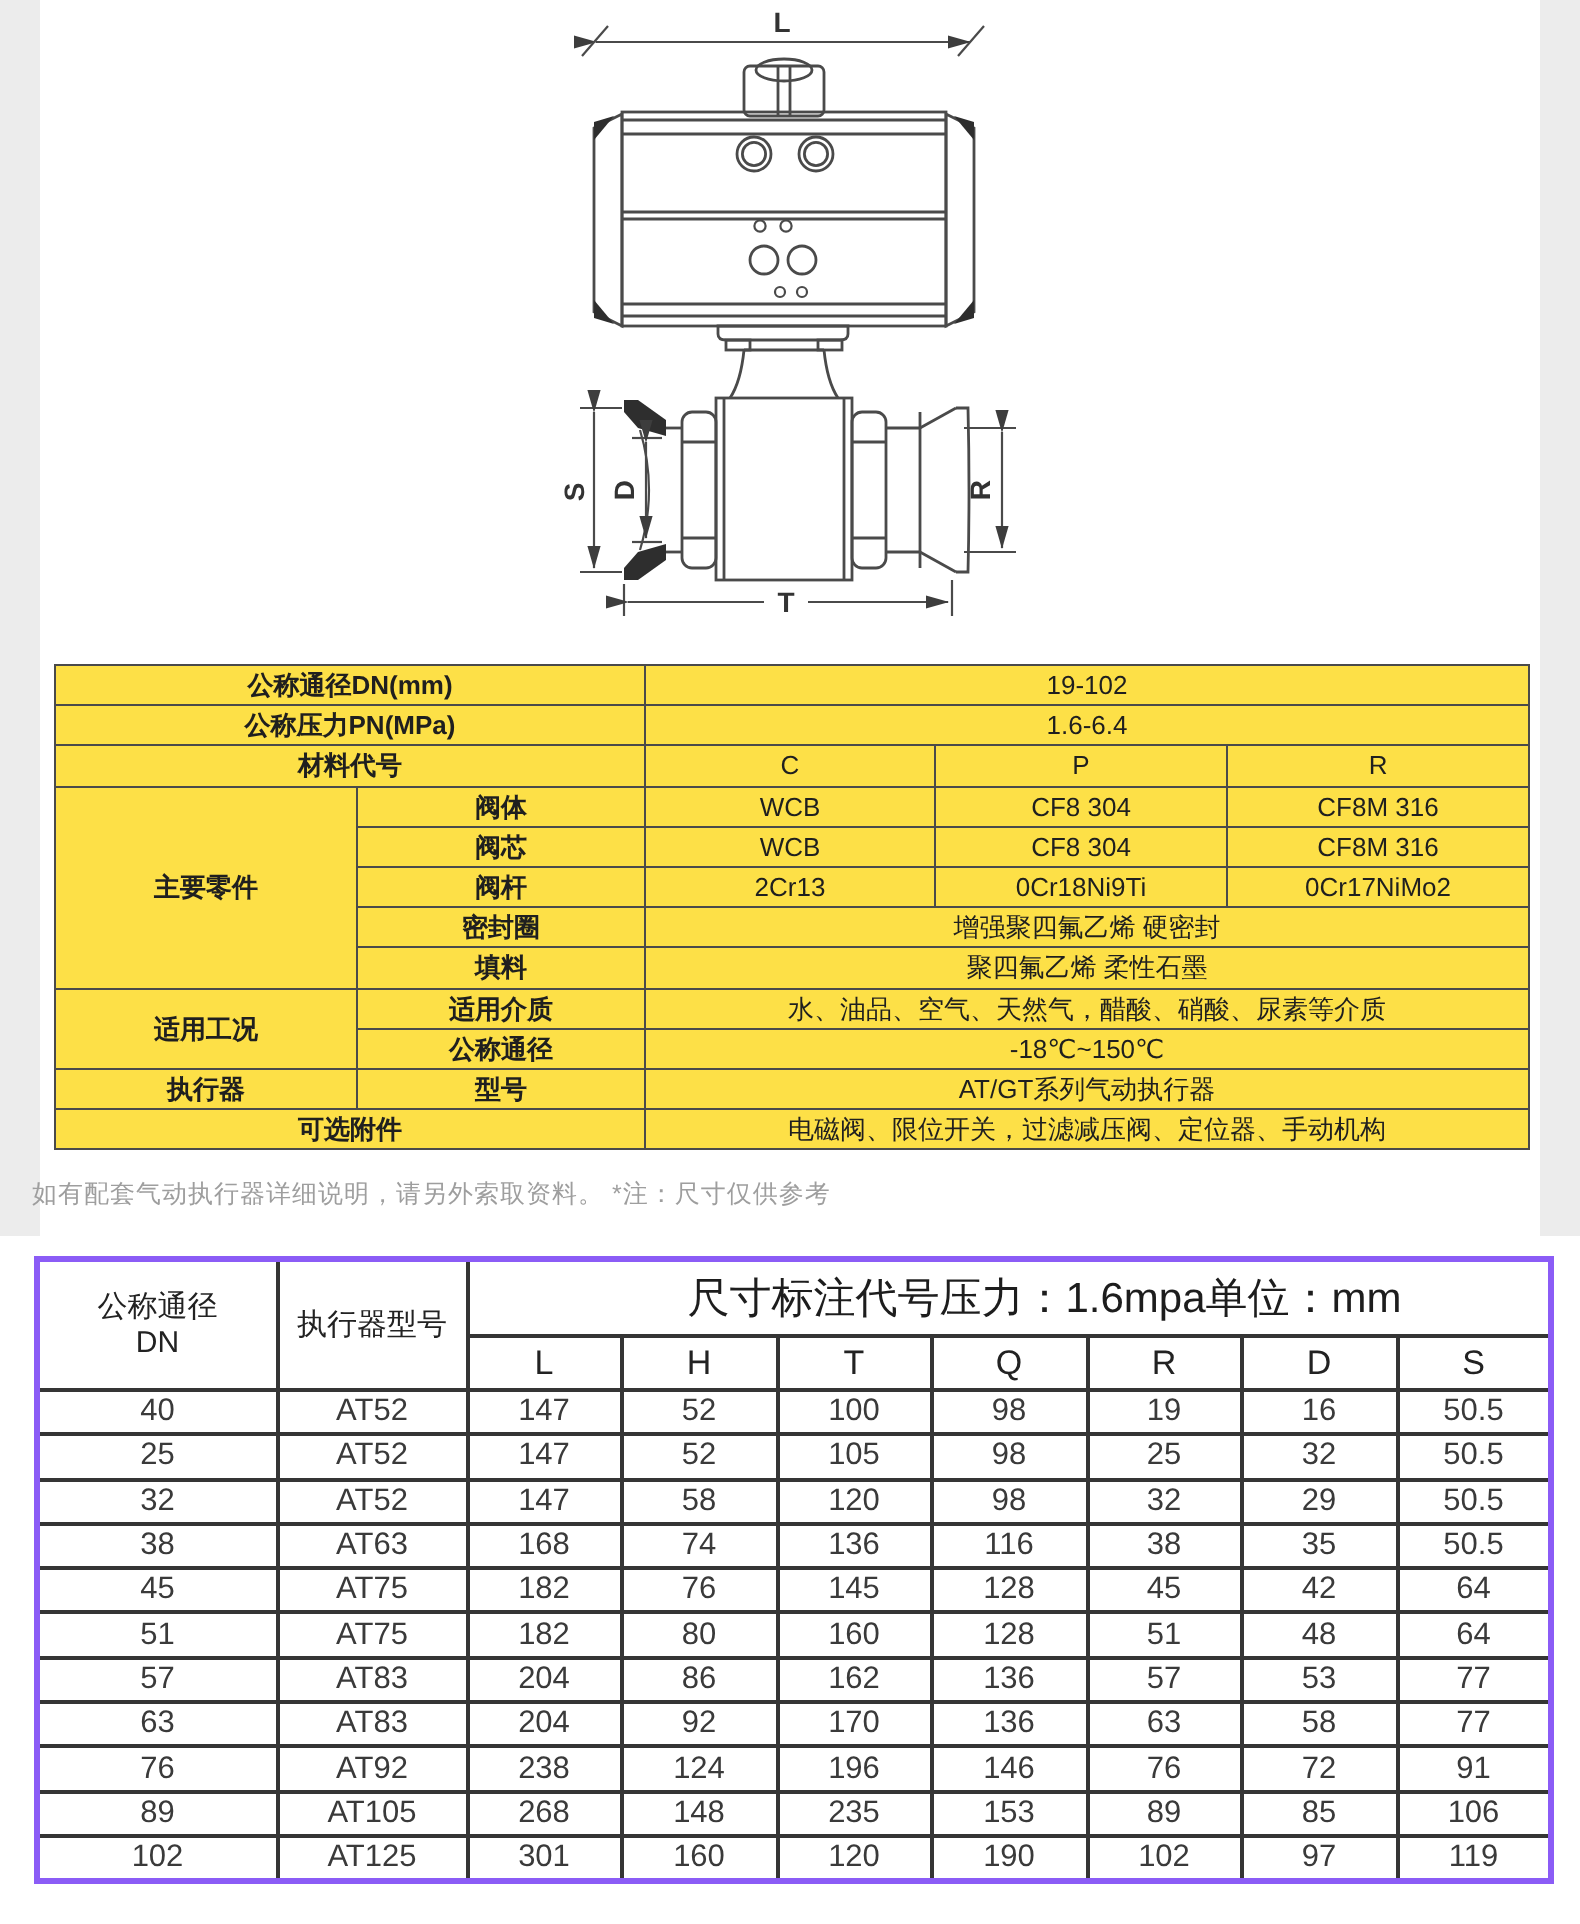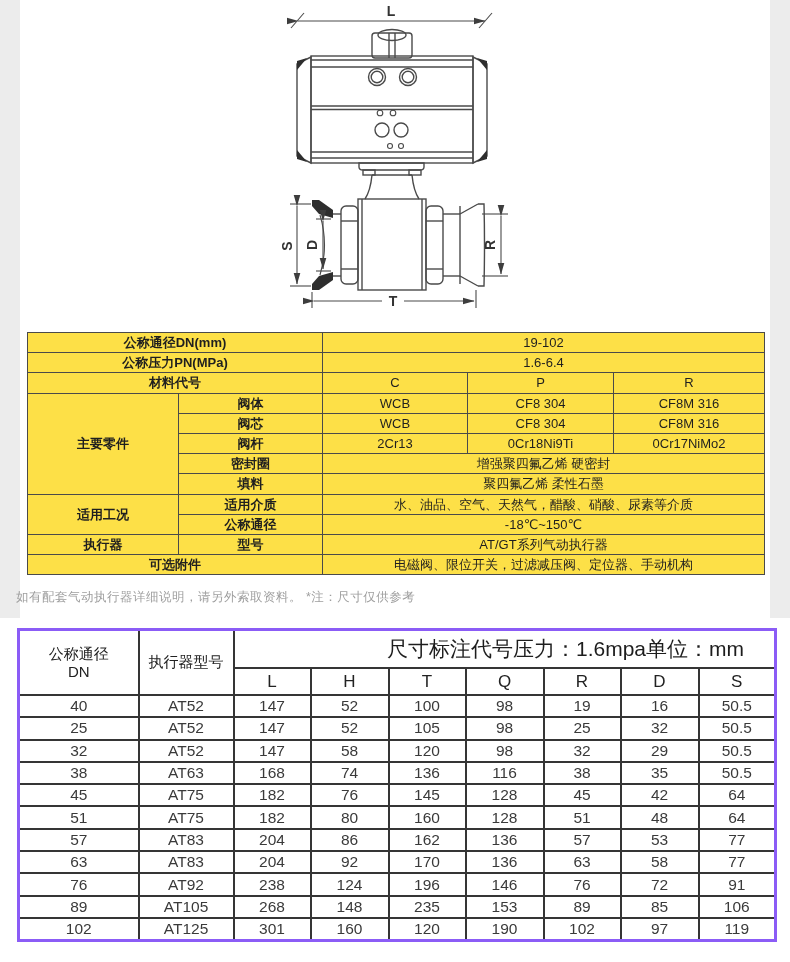--- a/index.html
+++ b/index.html
@@ -23,21 +23,21 @@
   .note{position:absolute;left:16px;top:589px;font-size:12.5px;color:#9e9e9e;letter-spacing:.5px;}
 
   
   table.dims{position:absolute;left:17px;top:628px;width:757px;border-collapse:collapse;
              table-layout:fixed;background:#fff;border:3px solid #8b5cf6;color:#3a3a3a;}
   table.dims td,table.dims th{border:2px solid #353535;text-align:center;vertical-align:middle;
              font-weight:normal;padding:0;overflow:hidden;}
   table.dims .h1{height:36px;font-size:15px;color:#222;}
   table.dims .h2 td{height:25px;font-size:17px;color:#222;}
   table.dims .dr td{height:20.3px;font-size:15.5px;}
-  .span-head{display:flex;align-items:center;justify-content:flex-end;
+  .span-head{display:flex;align-items:center;justify-content:center;
              padding:0 30px 0 66px;font-size:21px;color:#1d1d1d;}
   .two-line{line-height:18px;}
 </style>
 </head>
 <body>
 
 <div class="page">
   <div class="side-margin left"></div>
   <div class="side-margin right"></div>
 

